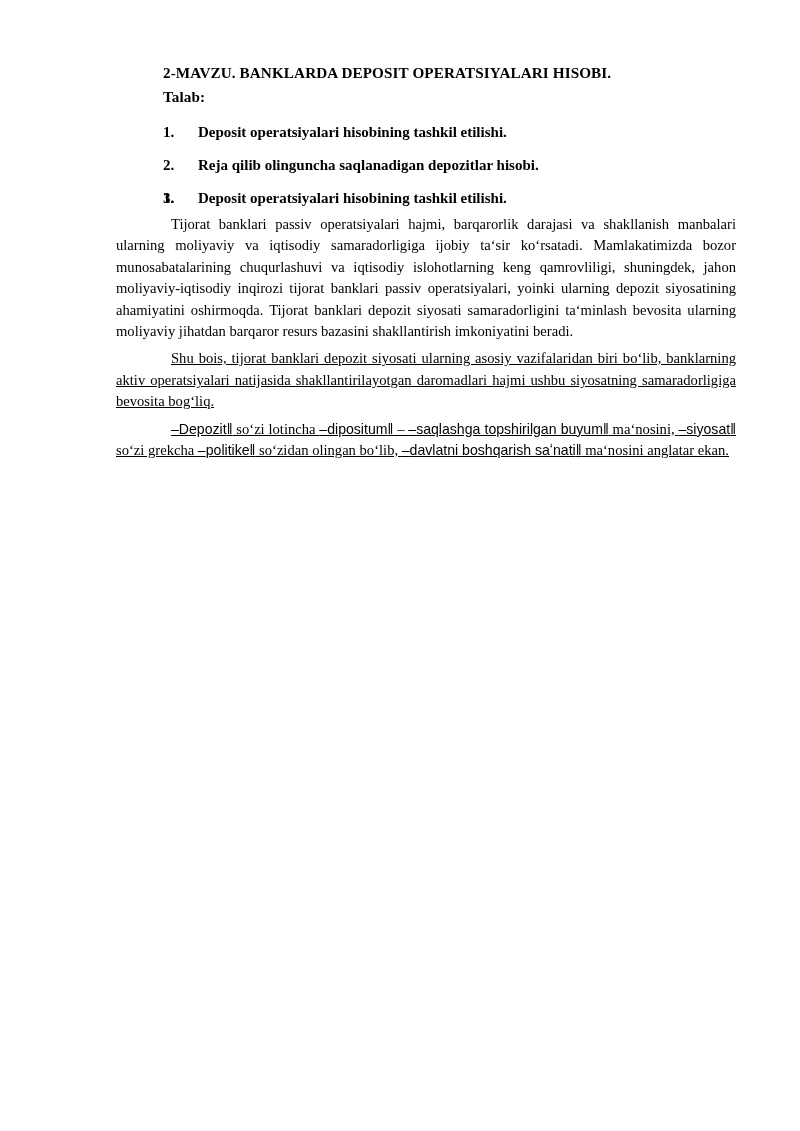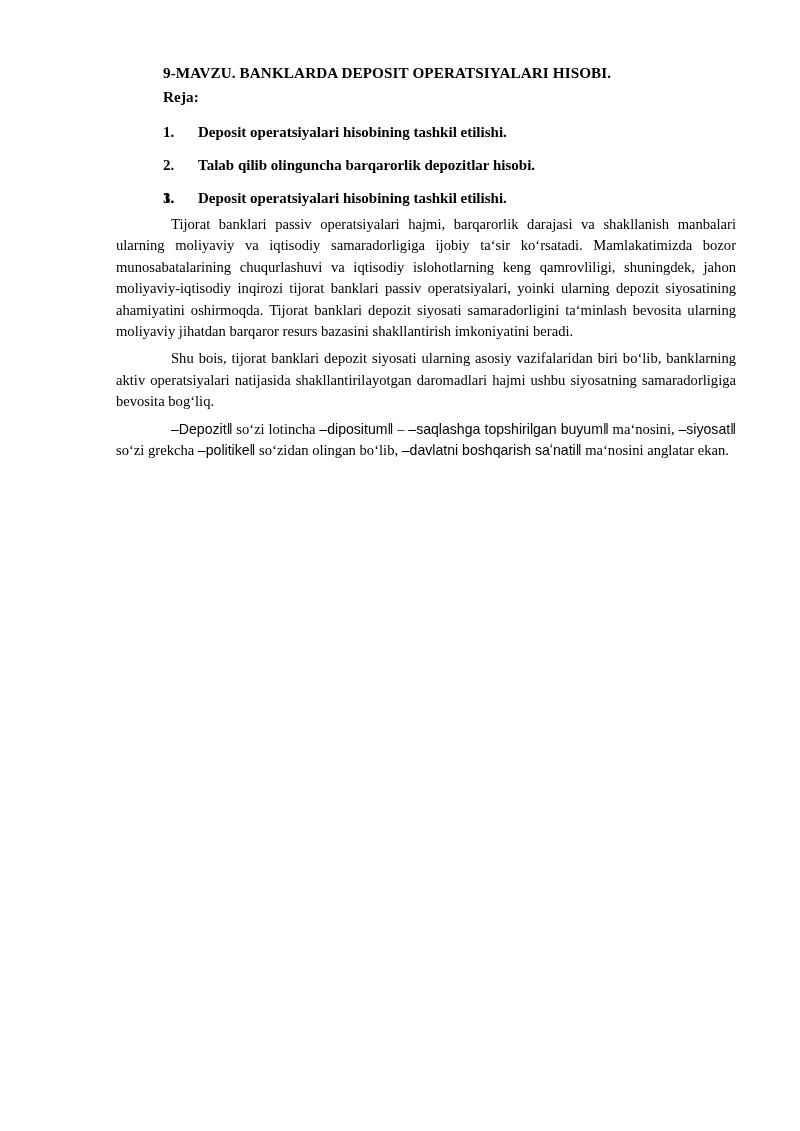--- a/index.html
+++ b/index.html
@@ -92,46 +92,47 @@
     font-size: 14.6px;
     line-height: 21.4px;
     text-align: justify;
     text-justify: inter-word;
     margin: 6px;
     text-indent: 55px;
     hyphens: none;
   }
   .body-par + .body-par {
     margin-top: 0;
+    text-decoration: underline;
   }
 
   
   .q {
     font-family: "Liberation Sans", "DejaVu Sans", sans-serif;
     font-size: 14.1px;
   }
 </style>
 </head>
 <body>
 
 <div class="page">
   <div class="content">
 
-    <h1 class="doc-title">9-MAVZU. BANKLARDA DEPOSIT OPERATSIYALARI HISOBI.</h1>
+    <h1 class="doc-title">2-MAVZU. BANKLARDA DEPOSIT OPERATSIYALARI HISOBI.</h1>
 
-    <div class="reja-label">Reja:</div>
+    <div class="reja-label">Talab:</div>
 
     <ol class="plan-list">
       <li class="plan-item">
         <span class="num">1.</span>
         <span>Deposit operatsiyalari hisobining tashkil etilishi.</span>
       </li>
       <li class="plan-item">
         <span class="num">2.</span>
-        <span>Talab qilib olinguncha barqarorlik depozitlar hisobi.</span>
+        <span>Reja qilib olinguncha saqlanadigan depozitlar hisobi.</span>
       </li>
       <li class="plan-item">
         <span class="num">3.</span>
       </li>
     </ol>
 
     <div class="section-heading">
       <span class="num">1.</span>
       <span>Deposit operatsiyalari hisobining tashkil etilishi.</span>
     </div>

